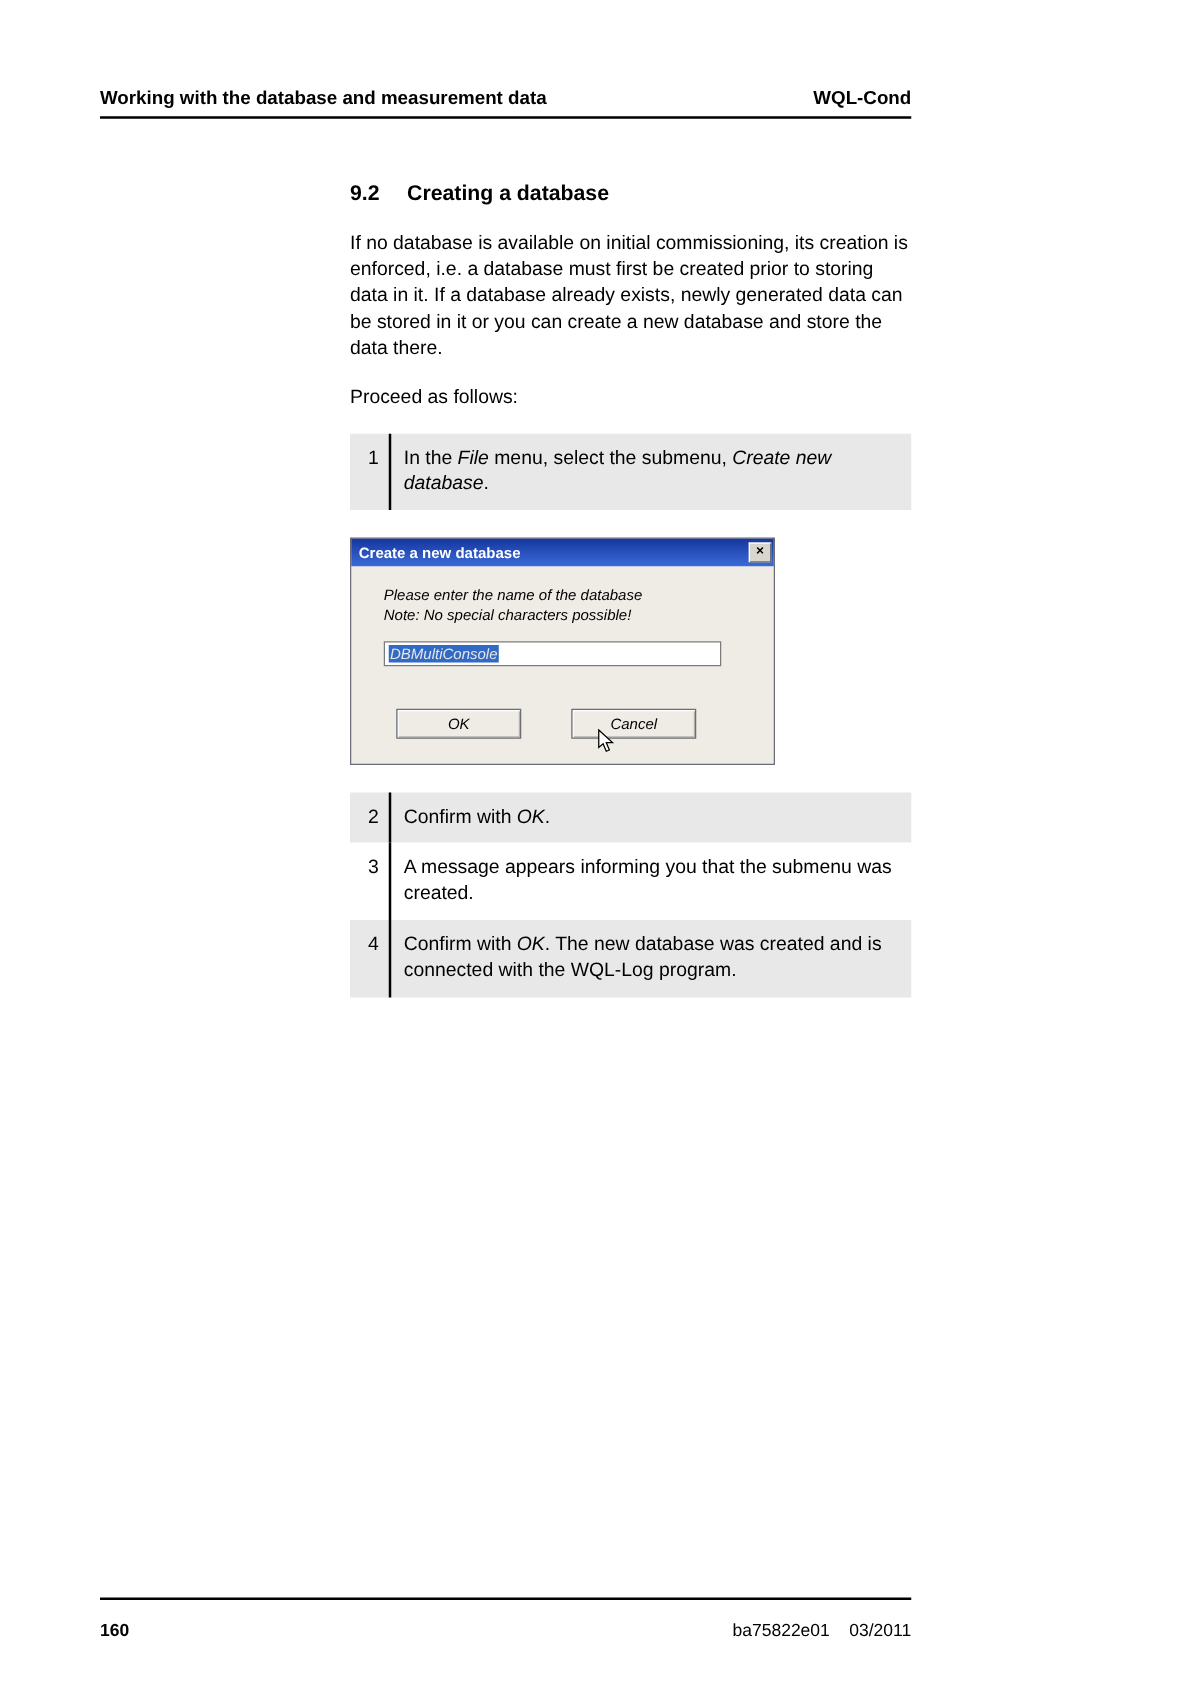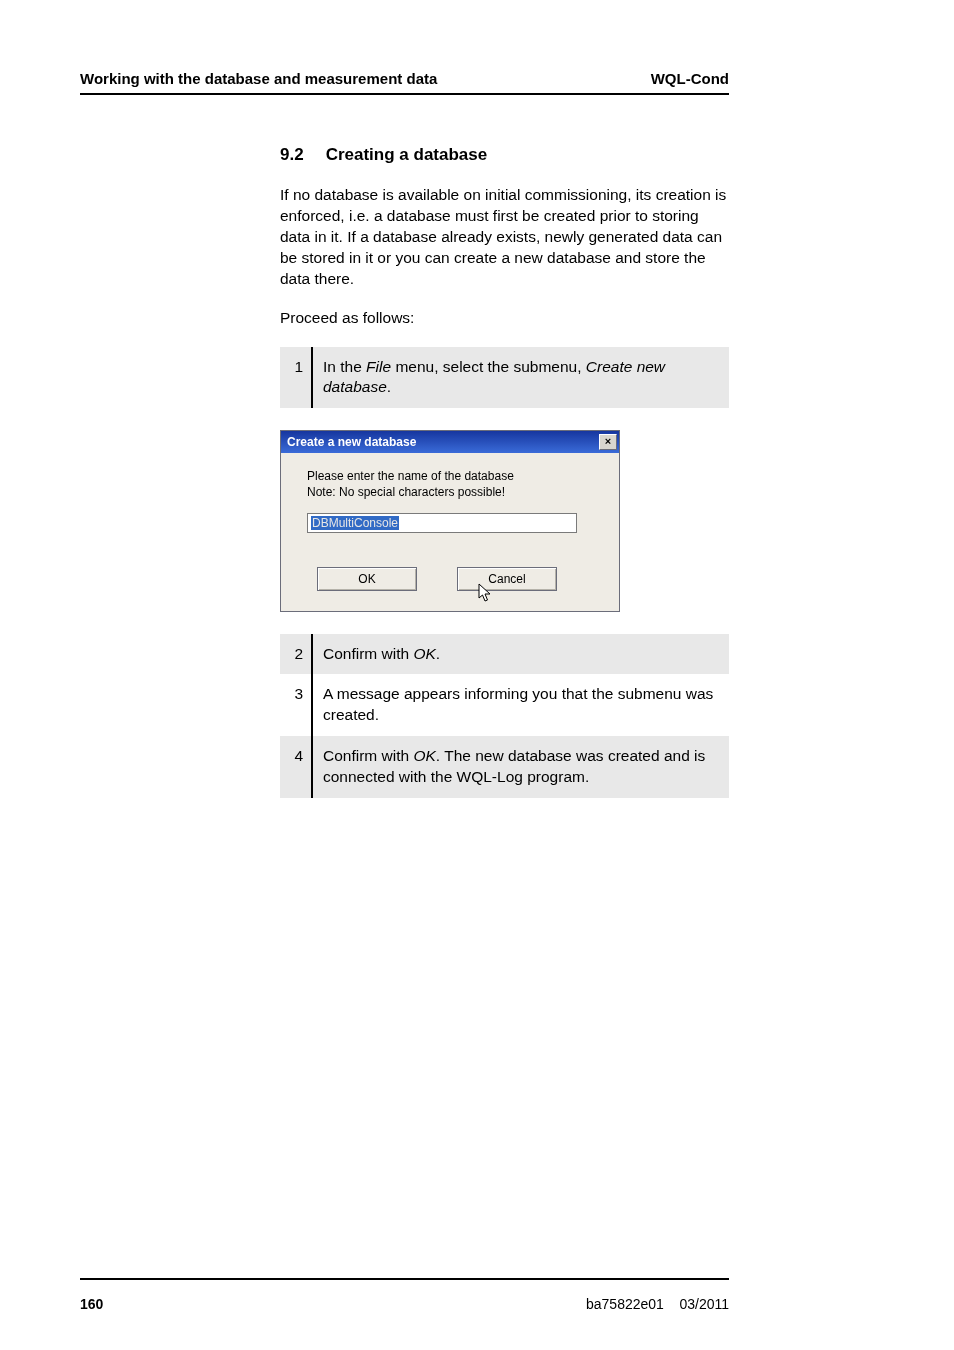--- a/index.html
+++ b/index.html
@@ -12,21 +12,21 @@
   .para { font-size: 15.5px; line-height: 1.35; margin-bottom: 18px; }
   .steps-table { width: 100%; border-collapse: collapse; }
   .steps-table td { vertical-align: top; padding: 10px 10px; font-size: 15.5px; line-height: 1.35; }
   .steps-table td.num { width: 32px; text-align: right; padding-right: 8px; }
   .steps-table td.txt { border-left: 2px solid #000; padding-left: 10px; }
   .steps-table tr.shade td { background: #e8e8e8; }
   .dialog-wrap { margin: 22px 0 22px 0; }
   .dialog { width: 340px; border: 1px solid #6b6d7a; background: #efece5; font-family: Tahoma, Arial, sans-serif; font-size: 12px; }
   .titlebar { display: flex; align-items: center; justify-content: space-between; height: 22px; background: linear-gradient(#16369f,#3a6bd8); color: #fff; font-weight: bold; padding: 0 2px 0 6px; font-size: 12px; }
   .closebox { width: 18px; height: 16px; background: #d9d6cf; border: 1px solid #fff; border-right-color:#6b6d7a; border-bottom-color:#6b6d7a; color:#000; font-weight:bold; font-size:11px; line-height:13px; text-align:center; }
-  .dlg-body { padding: 16px 1px 16px 26px; color:#000; }
+  .dlg-body { padding: 16px 1px 16px 26px; color:#000;font-style:italic; }
   .dlg-msg { font-size: 12px; line-height: 1.3; margin-bottom: 12px; }
   .dlg-input { width: 270px; border:1px solid #7a7a7a; background:#fff; padding:2px 3px; font-size:12px; }
   .dlg-input .sel { background:#316ac5; color:#e5e5e5; padding:0 1px; }
   .dlg-buttons { display:flex; gap: 40px; margin-top: 34px; padding-bottom: 4px; justify-content: flex-start; padding-left: 10px; position: relative; }
   .winbtn { width: 100px; height: 24px; border:1px solid #6b6d7a; background:#efece5; font-size:12px; text-align:center; line-height:22px; box-shadow: inset 1px 1px 0 #fff, inset -1px -1px 0 #b5b2a9; }
   .cursor { position:absolute; left:171px; top:16px; pointer-events:none; }
   .cursor svg { width:16px; height:20px; }
   .foot-line { position:absolute; left:80px; right:80px; bottom:70px; border-top:2px solid #000; }
   .footer { position:absolute; left:80px; right:80px; bottom:38px; display:flex; justify-content:space-between; font-size:14px;gap:34px; }
   .footer .pnum { font-weight:bold; }

